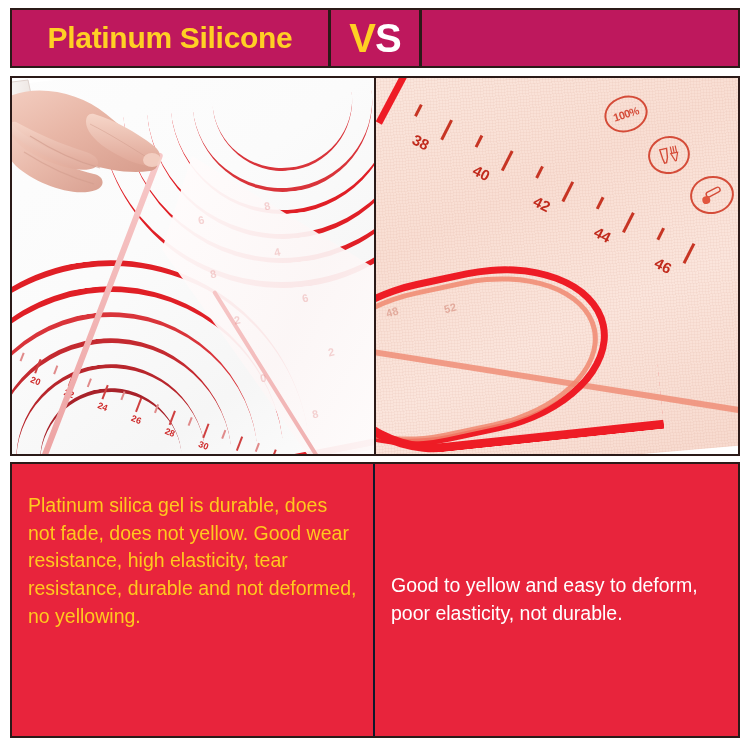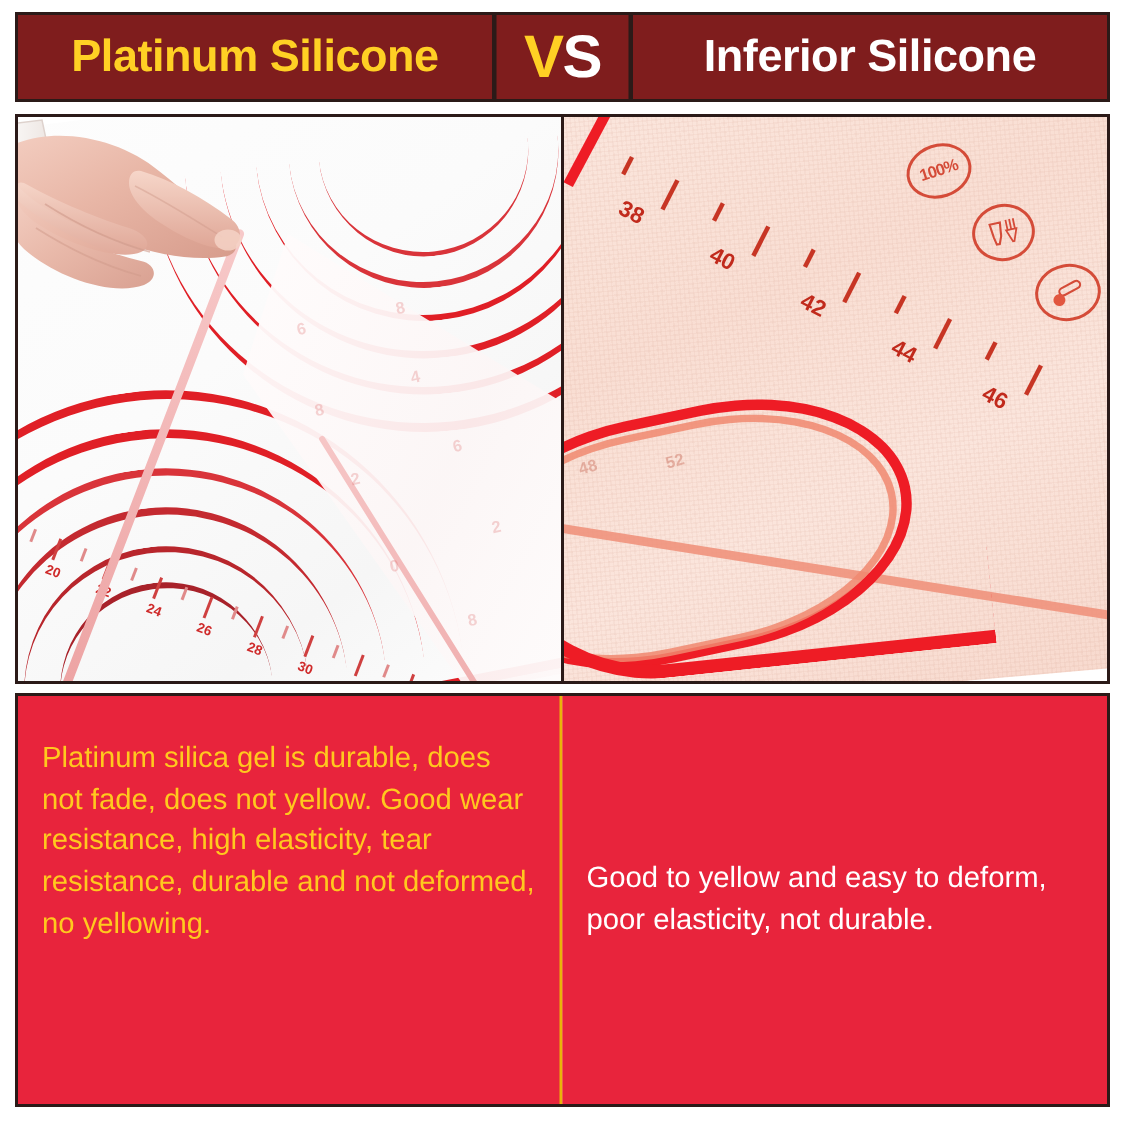--- a/index.html
+++ b/index.html
@@ -7,21 +7,21 @@
     width:750px;height:750px;overflow:hidden;
     font-family:"Liberation Sans","DejaVu Sans",sans-serif;
   }
   .stage{
     position:relative;width:750px;height:750px;background:#ffffff;
   }
 
   
   .header{
     position:absolute;left:10px;top:8px;width:730px;height:60px;
-    background:#7f1d1d;
+    background:#be185d;
     border:2px solid #2b1a18;
     box-sizing:border-box;
     display:flex;align-items:stretch;
   }
   .hcell{
     display:flex;align-items:center;justify-content:center;
     box-sizing:border-box;
     overflow:hidden;
   }
   .hcell.left{flex:0 0 316px;}
@@ -177,41 +177,38 @@
   .panels{
     position:absolute;left:10px;top:462px;width:730px;height:276px;
     display:flex;box-sizing:border-box;
     border:2px solid #2b1a18;
   }
   .panel{
     flex:1 1 50%;background:#E8243C;box-sizing:border-box;
     display:flex;align-items:center;
     padding:0 16px;
   }
-  .panel.left-panel{border-right:2px solid #eab308;align-items:flex-start;padding-top:28px;}
+  .panel.left-panel{border-right:2px solid #0f172a;align-items:flex-start;padding-top:28px;}
   .panel p{
     margin:0;font-size:19.5px;line-height:1.42;font-weight:normal;
   }
   .panel.left-panel p{color:#FFC91E;}
   .panel.right-panel p{color:#ffffff;}
 </style>
 </head>
 <body>
 
 <div class="stage">
 
   <div class="header">
     <div class="hcell left">
       <span class="htxt gold">Platinum Silicone</span>
     </div>
     <div class="hcell mid">
       <span class="vs"><span class="v">V</span><span class="s">S</span></span>
-    </div>
-    <div class="hcell right">
-      <span class="htxt white">Inferior Silicone</span>
     </div>
   </div>
 
   <div class="photos">
 
     <div class="photo left-photo">
       <div class="lp-bg"></div>
       <div class="mat-sheet"></div>
 
       <div class="arcs-top">

